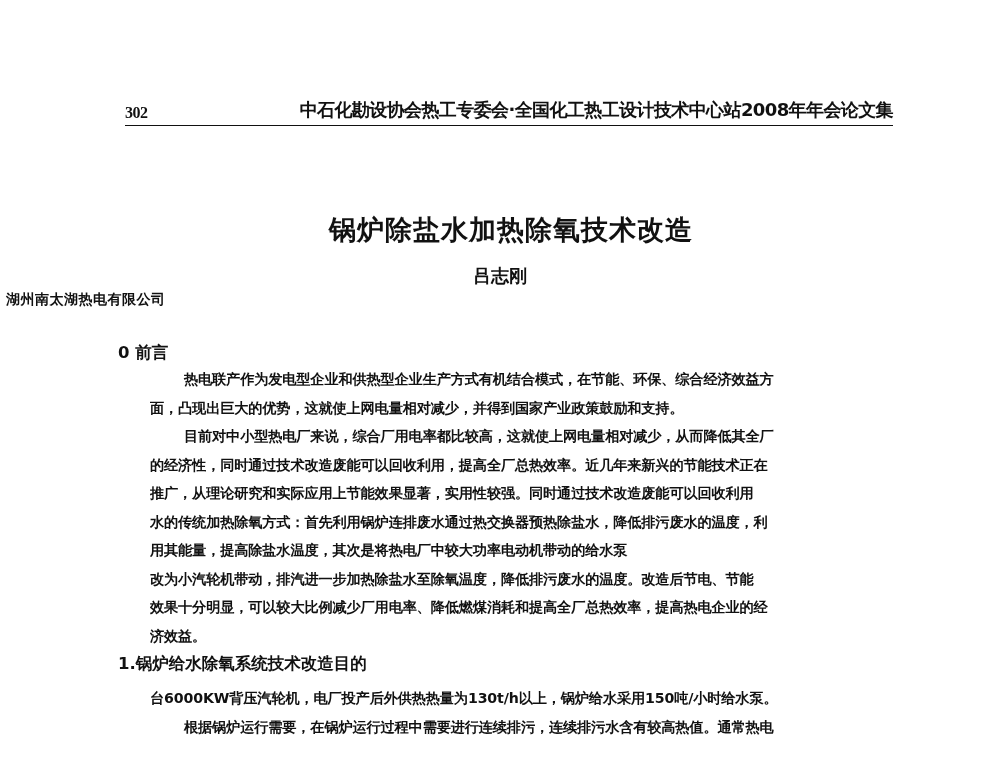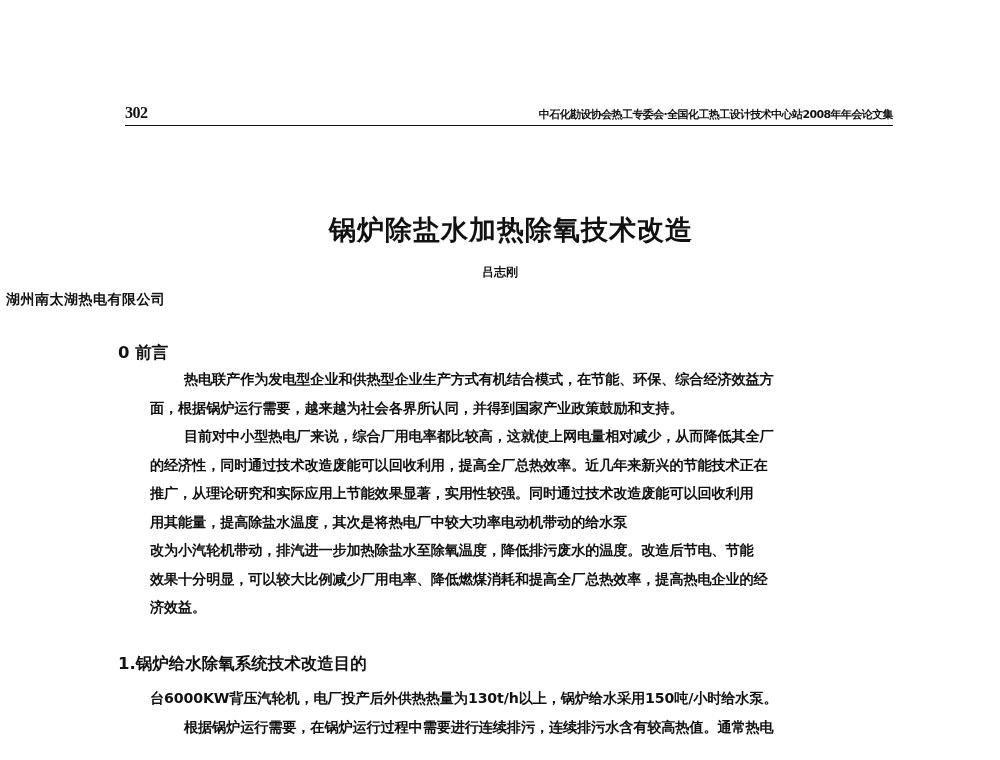--- a/index.html
+++ b/index.html
@@ -7,32 +7,32 @@
     width: 1000px; height: 760px; overflow: hidden; position: relative;
     font-family: "DejaVu Sans", sans-serif; color: #111;
   }
   .page { position: absolute; left: 0; top: 0; width: 1000px; height: 760px; border-radius: 27px; }
   .running-header {
     position: absolute; left: 125px; top: 100px; width: 768px; height: 22px;
     display: flex; justify-content: space-between; align-items: flex-end;
     font-weight: bold;
   }
   .page-number { font-family: "Liberation Serif", serif; font-size: 16px; font-weight: bold; letter-spacing: -0.5px; }
-  .journal-name { font-size: 11px; font-weight: bold; letter-spacing: -0.6px; }
+  .journal-name { font-size: 18px; font-weight: bold; letter-spacing: -0.6px; }
   .header-rule {
     position: absolute; left: 125px; top: 125px; width: 768px; height: 0;
     border-top: 1.5px solid #111;
   }
   .title {
     position: absolute; left: 0; top: 212px; width: 1000px; text-align: center;
     font-size: 27px; font-weight: bold; letter-spacing: 1px; padding-left: 11px;
   }
   .author {
     position: absolute; left: 0; top: 264px; width: 1000px; text-align: center;
-    font-size: 12px; font-weight: bold;
+    font-size: 18px; font-weight: bold;
   }
   .affiliation {
     position: absolute; left: 6px; top: 291px; width: 1000px; text-align: left;
     font-size: 14px; font-weight: bold; letter-spacing: 0.5px;
   }
   .section-heading {
     position: absolute; left: 118px; font-size: 16.5px; font-weight: bold;
   }
   .para {
     position: absolute; left: 122px; width: 770px;
@@ -54,27 +54,28 @@
   <div class="header-rule"></div>
 
   <div class="title">锅炉除盐水加热除氧技术改造</div>
   <div class="author">吕志刚</div>
   <div class="affiliation">湖州南太湖热电有限公司</div>
 
   <div class="section-heading" style="top:333px;margin-top:9px;">0 前言</div>
 
   <div class="para" style="top:365px;">
     <span class="line indent">热电联产作为发电型企业和供热型企业生产方式有机结合模式，在节能、环保、综合经济效益方</span>
-    <span class="line">面，根据锅炉运行需要，越来越为社会各界所认同，并得到国家产业政策鼓励和支持。</span>
+    <span class="line">面，凸现出巨大的优势，这就使上网电量相对减少，并得到国家产业政策鼓励和支持。</span>
   </div>
 
   <div class="para" style="top:422px;">
     <span class="line indent">目前对中小型热电厂来说，综合厂用电率都比较高，这就使上网电量相对减少，从而降低其全厂</span>
     <span class="line">的经济性，同时通过技术改造废能可以回收利用，提高全厂总热效率。近几年来新兴的节能技术正在</span>
     <span class="line">推广，从理论研究和实际应用上节能效果显著，实用性较强。同时通过技术改造废能可以回收利用</span>
+    <span class="line">水的传统加热除氧方式：首先利用锅炉连排废水通过热交换器预热除盐水，降低排污废水的温度，利</span>
     <span class="line">用其能量，提高除盐水温度，其次是将热电厂中较大功率电动机带动的给水泵</span>
     <span class="line">改为小汽轮机带动，排汽进一步加热除盐水至除氧温度，降低排污废水的温度。改造后节电、节能</span>
     <span class="line">效果十分明显，可以较大比例减少厂用电率、降低燃煤消耗和提高全厂总热效率，提高热电企业的经</span>
     <span class="line">济效益。</span>
   </div>
 
   <div class="section-heading" style="top:653px;">1.锅炉给水除氧系统技术改造目的</div>
 
   <div class="para" style="top:684px;">
     <span class="line">台6000KW背压汽轮机，电厂投产后外供热热量为130t/h以上，锅炉给水采用150吨/小时给水泵。</span>

